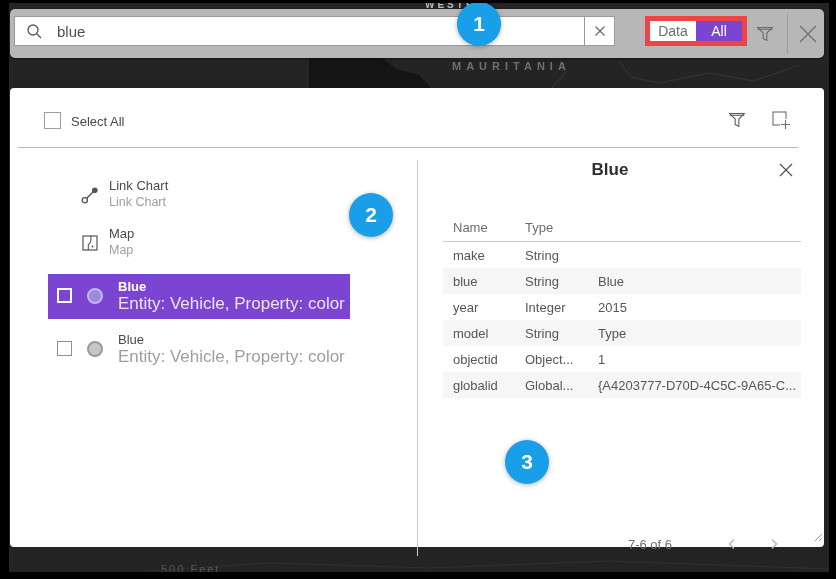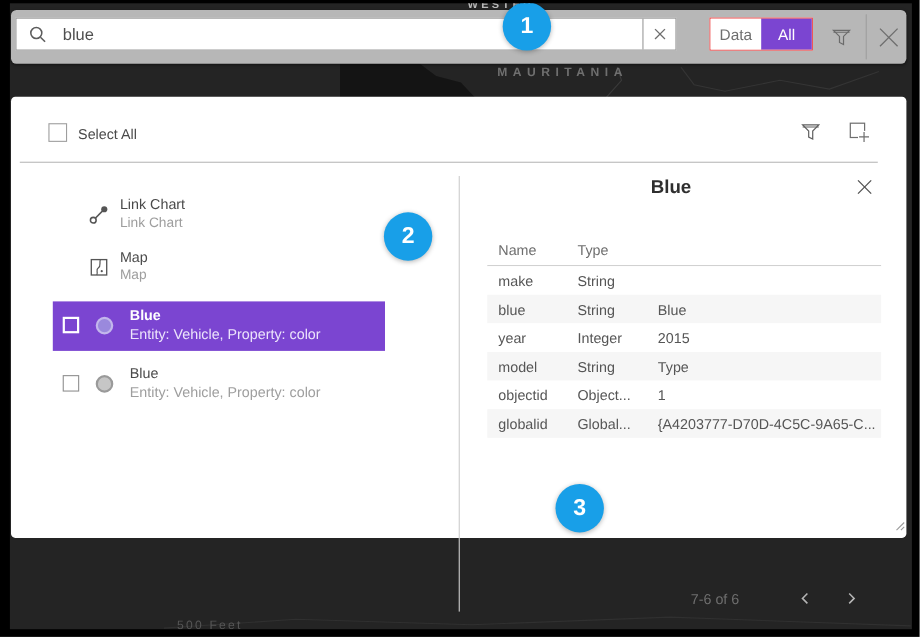--- a/index.html
+++ b/index.html
@@ -19,55 +19,55 @@
   
   .topbar { position:absolute; left:1px; top:6px; width:814px; height:49px; background:#b7b7b7; border-radius:5px;
             box-shadow:0 1px 3px rgba(0,0,0,.45); }
   .search-box { position:absolute; left:4px; top:7px; width:601px; height:30px; background:#fff; border:1px solid #9a9a9a;
                 display:flex; align-items:center; }
   .search-glyph { flex:0 0 auto; margin-left:11px; display:flex; }
   .search-input { flex:1 1 auto; border:none; outline:none; font-family:"Liberation Sans",sans-serif;
                   font-size:15px; color:#4f4f4f; padding-left:14px; background:transparent; }
   .clear-btn { flex:0 0 30px; height:100%; border-left:1px solid #9a9a9a; display:flex; align-items:center; justify-content:center; cursor:pointer; }
 
-  .segmented { position:absolute; left:635px; top:7px; height:30px; display:flex; border:1px solid #ef4444; background:#fff; }
+  .segmented { position:absolute; left:635px; top:7px; height:30px; display:flex; border:5px solid #ef4444; background:#fff; }
   .seg { width:46px; display:flex; align-items:center; justify-content:center; font-size:14px; cursor:pointer; }
   .seg-data { color:#6e6e6e; background:#fff; }
   .seg-all { color:#fff; background:#7b45d1; }
 
   .tb-funnel { position:absolute; left:742px; top:12px; width:26px; height:26px; display:flex; align-items:center; justify-content:center; cursor:pointer; }
   .tb-divider { position:absolute; left:777px; top:4px; width:1px; height:41px; background:#9e9e9e; }
   .tb-close { position:absolute; left:784px; top:11px; width:28px; height:28px; display:flex; align-items:center; justify-content:center; cursor:pointer; }
 
   
   .callout { position:absolute; width:44px; height:44px; border-radius:50%; background:#189fe8; color:#fff;
              font-size:21px; font-weight:bold; display:flex; align-items:center; justify-content:center;
              box-shadow:0 1px 5px rgba(0,0,0,.3); z-index:40; }
   .callout-1 { left:448px; top:-1px; }
 
   
-  .panel { position:absolute; left:1px; top:85px; width:814px; height:401px; background:#fff; border-radius:4px; }
+  .panel { position:absolute; left:1px; top:85px; width:814px; height:459px; background:#fff; border-radius:4px; }
 
   .select-all-box { position:absolute; left:34px; top:24px; width:17px; height:17px; border:1px solid #9e9e9e; background:#fff; cursor:pointer; }
   .select-all-label { position:absolute; left:61px; top:26px; font-size:13px; color:#4a4a4a; }
   .panel-funnel { position:absolute; left:714px; top:19px; width:26px; height:26px; display:flex; align-items:center; justify-content:center; cursor:pointer; }
   .panel-add { position:absolute; left:758px; top:19px; width:26px; height:26px; display:flex; align-items:center; justify-content:center; cursor:pointer; }
   .panel-divider { position:absolute; left:8px; top:59px; width:780px; height:1px; background:#b9b9b9; }
 
   
   .result-plain { position:absolute; left:38px; width:302px; height:44px; cursor:pointer; }
   .ri-icon { position:absolute; left:32px; top:11px; }
   .ri-title { position:absolute; left:61px; top:3px; font-size:13px; color:#4a4a4a; line-height:17px; }
   .ri-sub { position:absolute; left:61px; top:20px; font-size:12.5px; color:#9e9e9e; line-height:17px; }
 
   .result-entity { position:absolute; left:38px; width:302px; height:45px; cursor:pointer; }
   .re-check { position:absolute; left:9px; top:14px; width:15px; height:15px; }
   .re-circle { position:absolute; left:39px; top:14px; width:16px; height:16px; border-radius:50%; }
   .re-title { position:absolute; left:70px; top:4px; font-size:13px; line-height:17px; }
-  .re-sub { position:absolute; left:70px; top:21px; font-size:13px; line-height:17px; }
+  .re-sub { position:absolute; left:70px; top:21px; font-size:17px; line-height:17px; }
 
   .sel { background:#7b45d1; }
   .sel .re-check { border:2px solid #fff; background:transparent; }
   .sel .re-circle { background:#9a89dd; border:2px solid #c3b6ec; }
   .sel .re-title { color:#fff; font-weight:bold; }
   .sel .re-sub { color:#ece4fb; }
   .unsel .re-check { border:1px solid #8f8f8f; background:#fff; }
   .unsel .re-circle { background:#c6c6c6; border:2px solid #9a9a9a; }
   .unsel .re-title { color:#4a4a4a; }
   .unsel .re-sub { color:#9e9e9e; }

